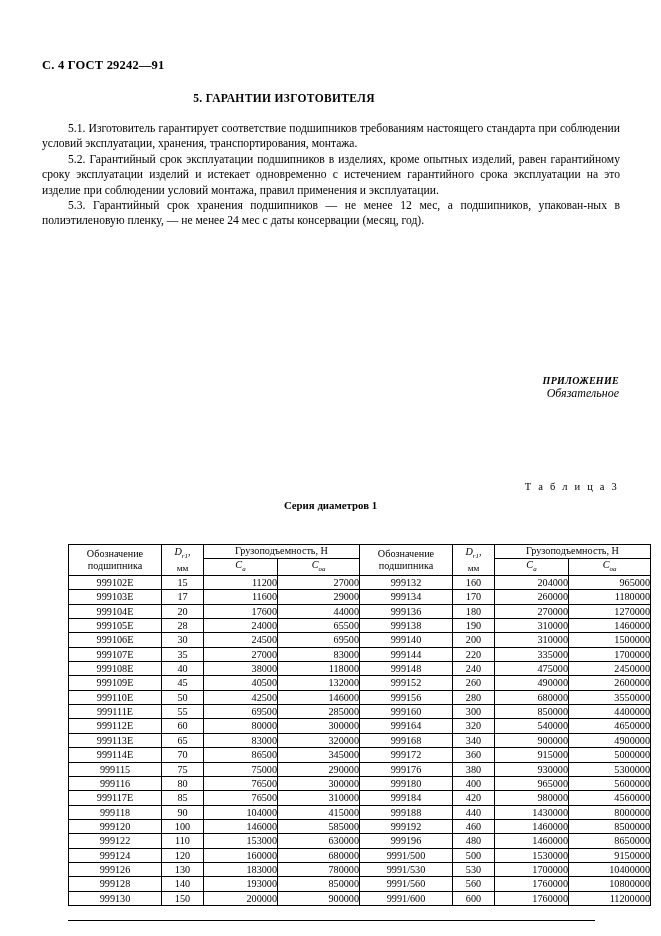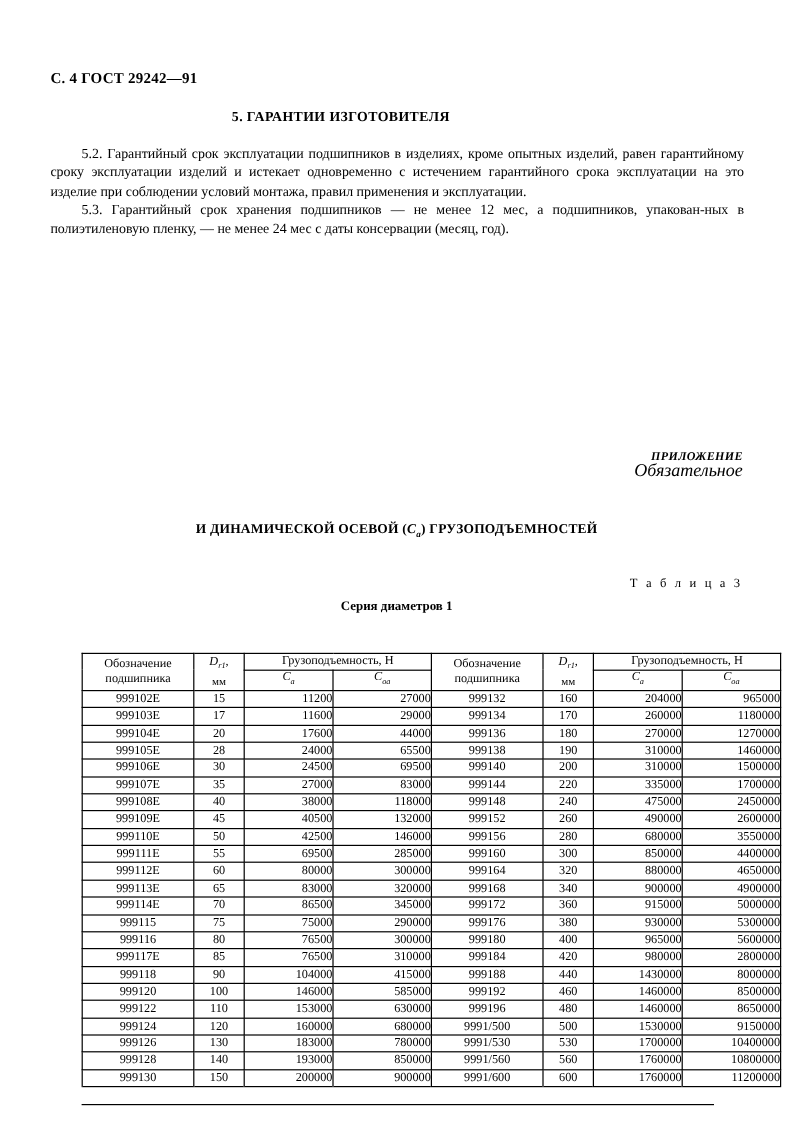--- a/index.html
+++ b/index.html
@@ -70,21 +70,21 @@
     font-style: italic;
     line-height: 13px;
   }
   .appendix-label .l1 {
     font-size: 10px;
     font-weight: bold;
     letter-spacing: 0.3px;
     display: block;
   }
   .appendix-label .l2 {
-    font-size: 15px;
+    font-size: 12px;
     display: block;
   }
 
   
   .appendix-title {
     position: absolute;
     left: 0; top: 434px;
     width: 661px;
     text-align: center;
     font-size: 11.2px;
@@ -194,31 +194,31 @@
 </head>
 <body>
 
 <div class="page">
 
   <div class="running-head">С. 4 ГОСТ 29242—91</div>
 
   <div class="section-title">5.  ГАРАНТИИ ИЗГОТОВИТЕЛЯ</div>
 
   <div class="body-block">
+    <p class="para">5.1.  Изготовитель гарантирует соответствие подшипников требованиям настоящего стандарта при соблюдении условий эксплуатации, хранения, транспортирования, монтажа.</p>
     <p class="para">5.2.  Гарантийный срок эксплуатации подшипников в изделиях, кроме опытных изделий, равен гарантийному сроку эксплуатации изделий и истекает одновременно с истечением гарантийного срока эксплуатации на это изделие при соблюдении условий монтажа, правил применения и эксплуатации.</p>
     <p class="para">5.3.  Гарантийный срок хранения подшипников — не менее 12 мес, а подшипников, упакован-ных в полиэтиленовую пленку, — не менее 24 мес с даты консервации (месяц, год).</p>
   </div>
 
   <div class="appendix-label">
     <span class="l1">ПРИЛОЖЕНИЕ</span>
     <span class="l2">Обязательное</span>
   </div>
 
   <div class="appendix-title">
-    <span class="ln"><span>И ДИНАМИЧЕСКОЙ ОСЕВОЙ (</span><span class="mvar">C</span><span class="sub">a</span><span>) ГРУЗОПОДЪЕМНОСТЕЙ</span></span>
   </div>
 
   <div class="table-number">Т а б л и ц а  3</div>
 
   <div class="series-caption">Серия диаметров 1</div>
 
   <div class="tbl-wrap">
     <table class="gost">
       <colgroup>
         <col class="w-desig">
@@ -360,21 +360,21 @@
             <td class="c-num-r">850000</td>
             <td class="c-num-r">4400000</td>
           </tr>
           <tr>
             <td class="c-desig">999112Е</td>
             <td class="c-d">60</td>
             <td class="c-num">80000</td>
             <td class="c-num">300000</td>
             <td class="c-desig col-sep-strong">999164</td>
             <td class="c-d">320</td>
-            <td class="c-num-r">880000</td>
+            <td class="c-num-r">540000</td>
             <td class="c-num-r">4650000</td>
           </tr>
           <tr>
             <td class="c-desig">999113Е</td>
             <td class="c-d">65</td>
             <td class="c-num">83000</td>
             <td class="c-num">320000</td>
             <td class="c-desig col-sep-strong">999168</td>
             <td class="c-d">340</td>
             <td class="c-num-r">900000</td>
@@ -411,21 +411,21 @@
             <td class="c-num-r">5600000</td>
           </tr>
           <tr>
             <td class="c-desig">999117Е</td>
             <td class="c-d">85</td>
             <td class="c-num">76500</td>
             <td class="c-num">310000</td>
             <td class="c-desig col-sep-strong">999184</td>
             <td class="c-d">420</td>
             <td class="c-num-r">980000</td>
-            <td class="c-num-r">2800000</td>
+            <td class="c-num-r">4560000</td>
           </tr>
           <tr>
             <td class="c-desig">999118</td>
             <td class="c-d">90</td>
             <td class="c-num">104000</td>
             <td class="c-num">415000</td>
             <td class="c-desig col-sep-strong">999188</td>
             <td class="c-d">440</td>
             <td class="c-num-r">1430000</td>
             <td class="c-num-r">8000000</td>

